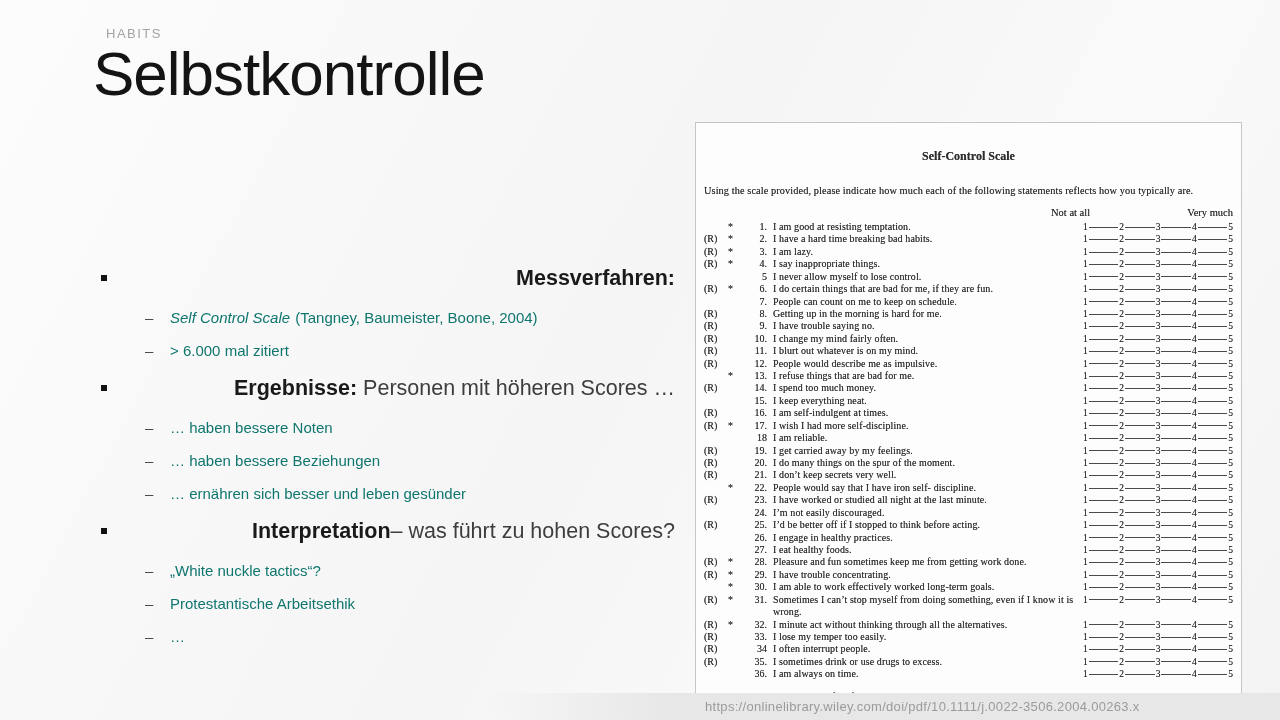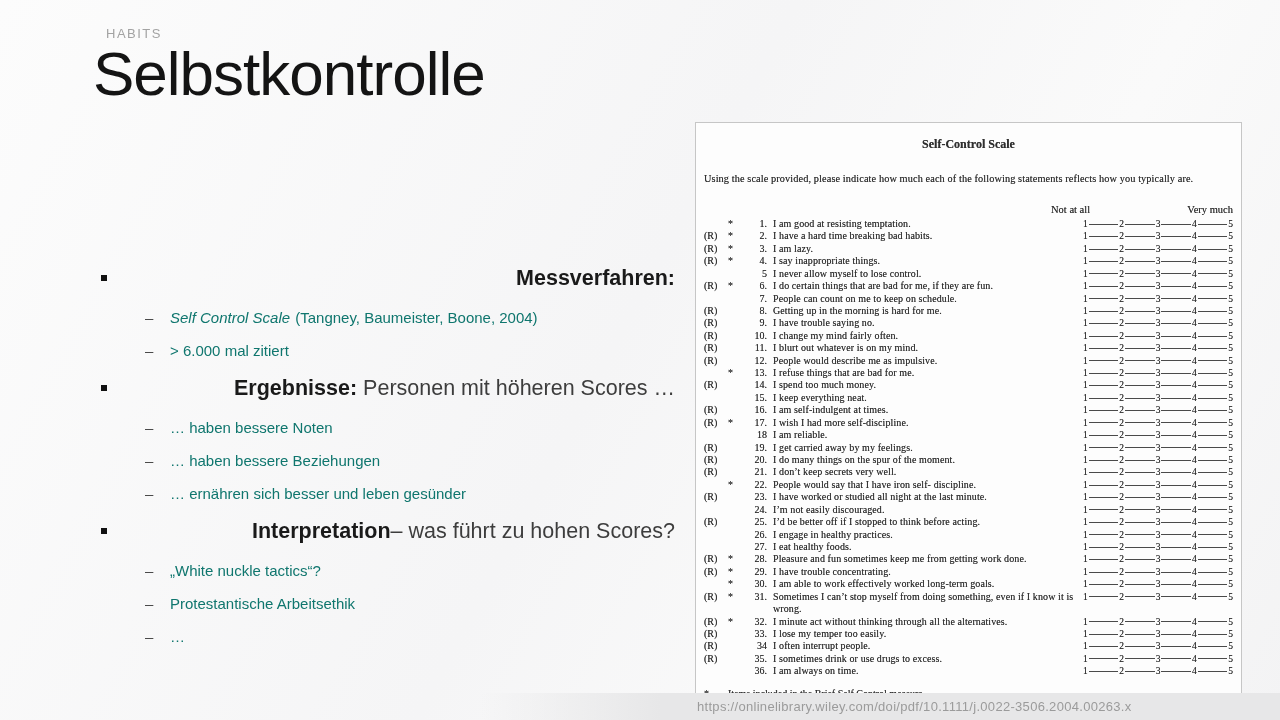--- a/index.html
+++ b/index.html
@@ -28,44 +28,44 @@
   .l2t{font-size:15px;color:#0f766e;}
   .l2t i{padding-right:1px;}
   
   .scan{
     position:absolute;left:695px;top:122px;width:547px;height:573px;
     box-sizing:border-box;border:1px solid #c6c6c6;background:#fdfdfd;
     padding:8px 8px 0 8px;
     font-family:"Liberation Serif",serif;color:#2e2e2e;
     text-shadow:0 0 .5px #6b6b6b;
   }
-  .scan-title{text-align:center;font-weight:bold;font-size:12px;margin-top:6px;}
+  .scan-title{text-align:center;font-weight:bold;font-size:12px;margin-top:18px;}
   .scan-instr{font-size:10.3px;margin-top:21px;white-space:nowrap;letter-spacing:.1px;}
   .scale-header{
     display:flex;justify-content:space-between;
-    width:182px;margin-left:auto;margin-top:20px;
+    width:182px;margin-left:auto;margin-top:11px;
     font-size:10.5px;height:13px;
   }
   .rows{margin-top:1px;}
   .row{
     display:grid;grid-template-columns:24px 13px 26px 6px 1fr 150px;
     font-size:10px;line-height:12.42px;
   }
   .row .num{text-align:right;}
   .row .txt{letter-spacing:.1px;}
   .scalecell{
     display:flex;align-items:center;align-self:start;
     height:12.42px;font-size:9.5px;
   }
   .scalecell .seg{flex:1;height:1px;background:#4a4a4a;margin:0 1px;}
   .foot{margin-top:9px;}
   .foot .frow{display:grid;grid-template-columns:24px 1fr;font-size:10px;line-height:13px;}
   
   .url-band{
-    position:absolute;left:0;right:0;bottom:0;height:27px;
+    position:absolute;left:8px;right:0;bottom:0;height:27px;
     background:linear-gradient(90deg,rgba(232,232,232,0) 480px,#e7e7e8 660px);
     display:flex;align-items:center;
   }
   .url-band span{
     padding-left:697px;font-size:13px;color:#9b9b9b;letter-spacing:.3px;
   }
 </style>
 </head>
 <body>
 

